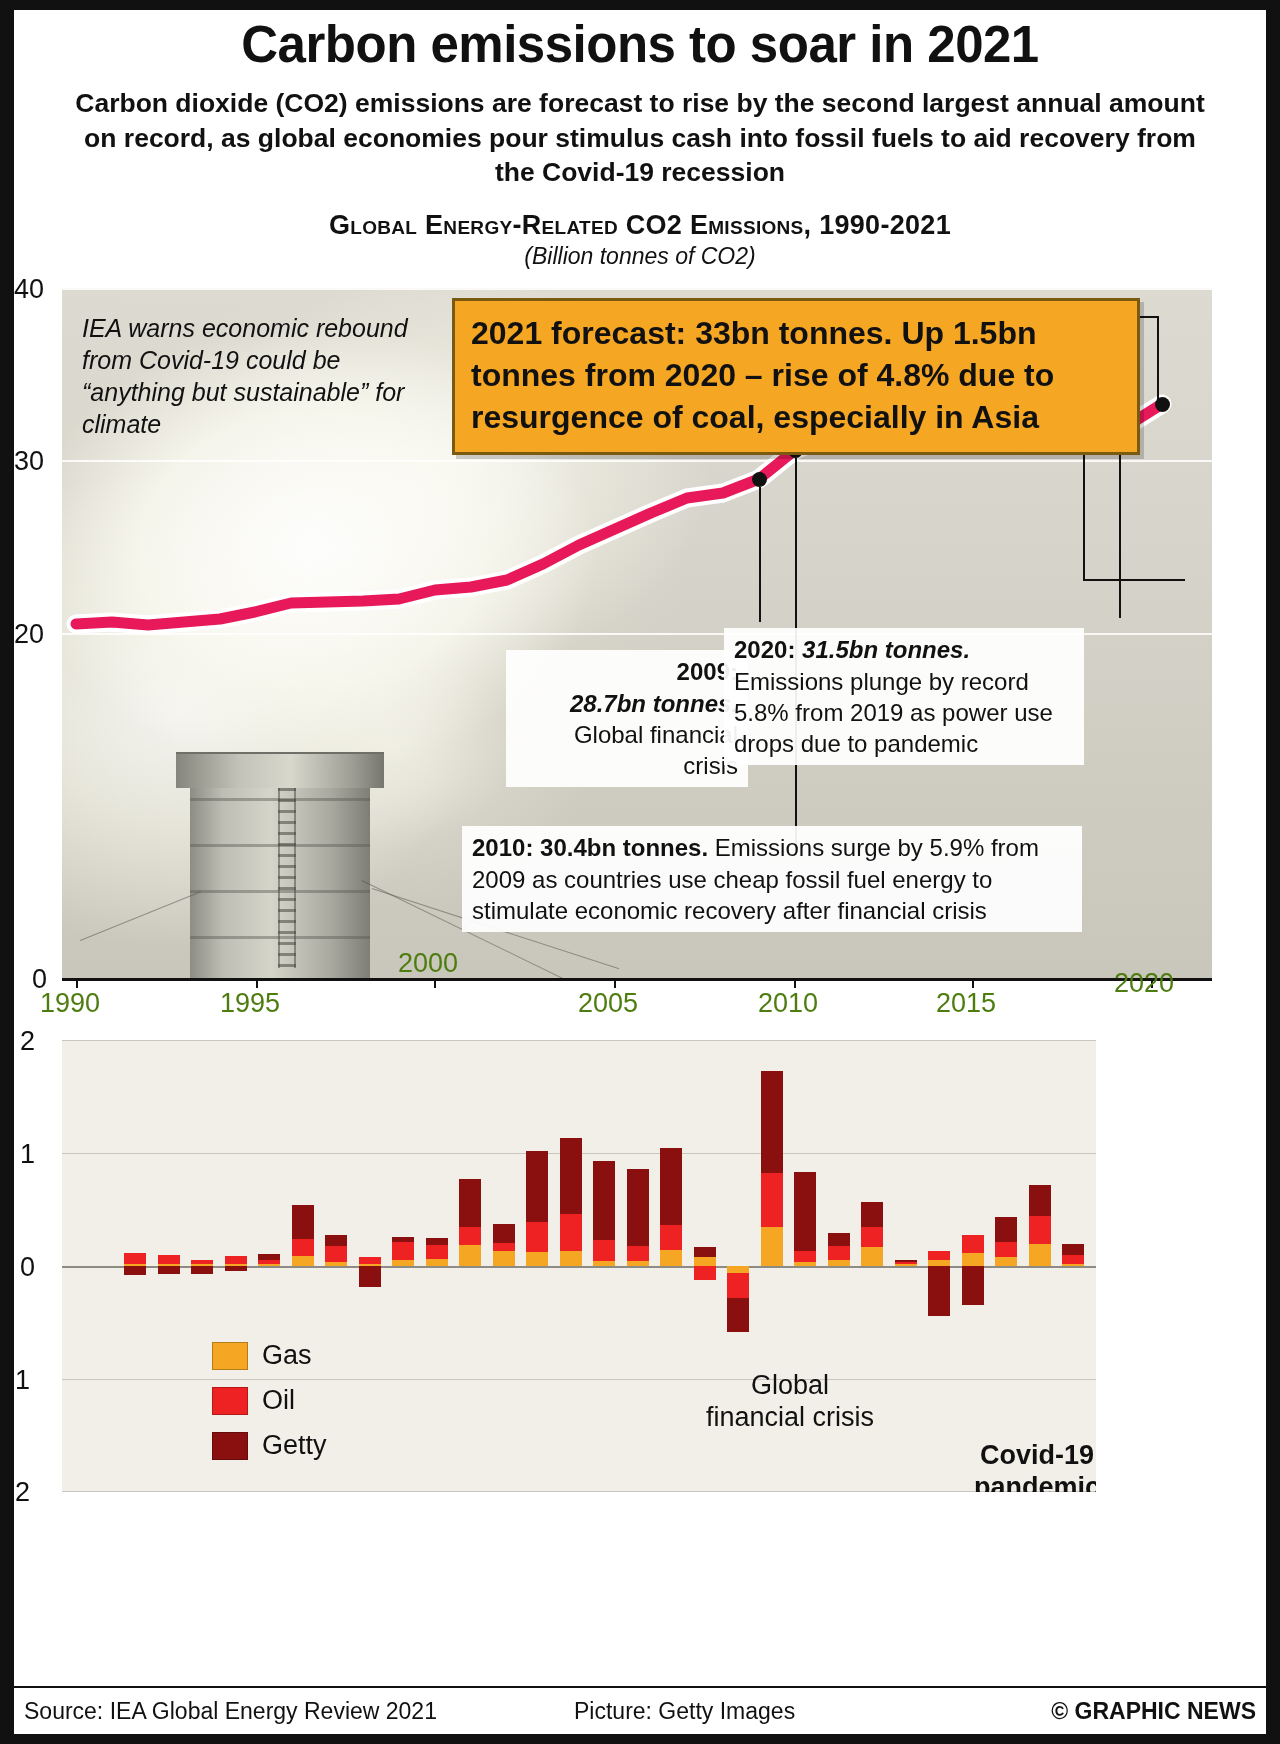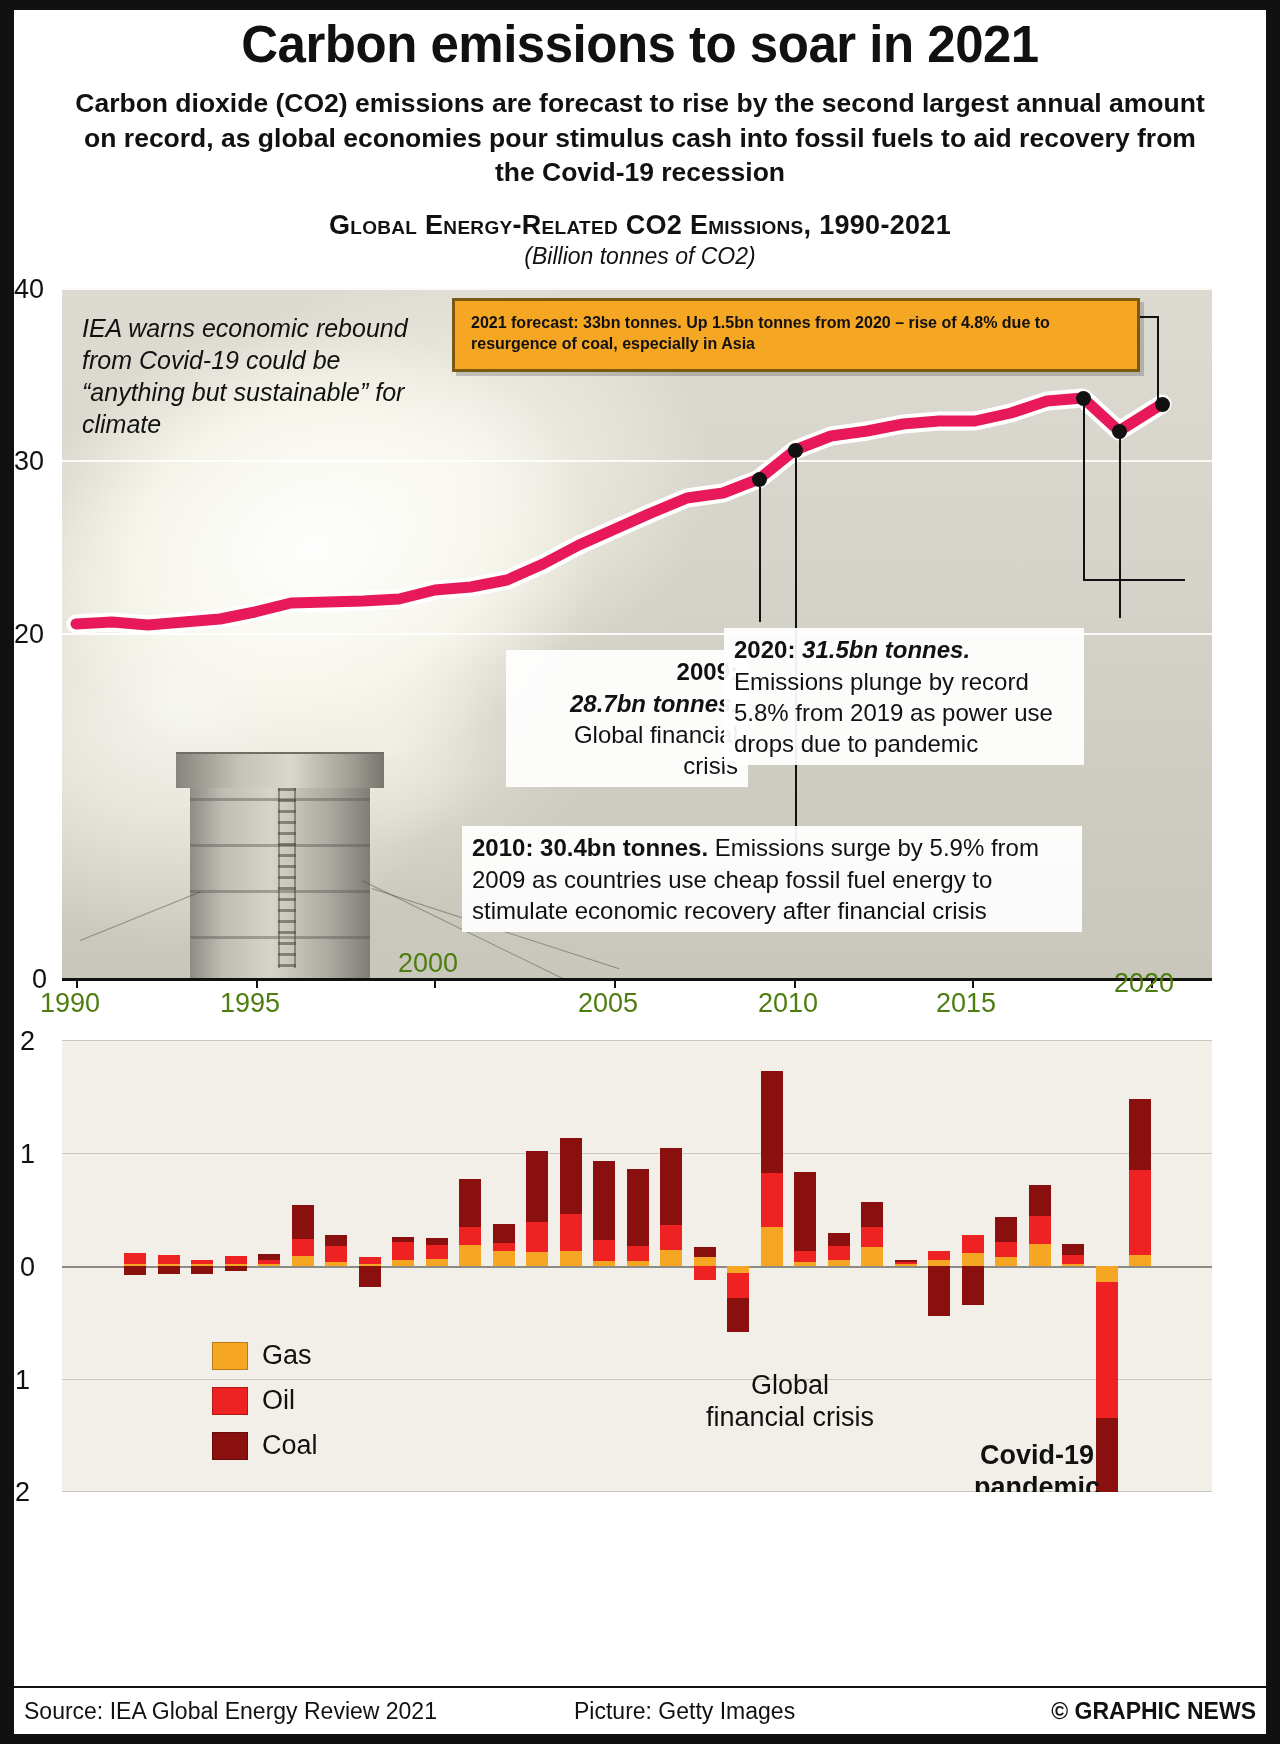--- a/index.html
+++ b/index.html
@@ -105,21 +105,21 @@
   .xaxis{
     position:absolute;left:48px;top:702px;width:1150px;height:3px;background:#111;
   }
   .xtick{position:absolute;width:2px;height:10px;background:#111;top:702px;}
 
   .callout-box{
     position:absolute;
     background:#f5a623;
     border:3px solid #7a5a10;
     padding:12px 16px 14px 16px;
-    font-size:16px;
+    font-size:32px;
     font-weight:bold;
     line-height:1.3;
     box-shadow:4px 4px 0 rgba(0,0,0,0.18);
   }
   .note-left{
     position:absolute;
     font-size:25px;
     font-style:italic;
     line-height:1.28;
     color:#111;
@@ -138,21 +138,21 @@
   
   .bottom-head{
     text-align:center;
     font-size:27px;
     font-weight:bold;
     font-variant:small-caps;
     margin-top:4px;
   }
   .bottom-chart{position:relative;width:1252px;height:520px;margin-top:2px;}
   .bplot{
-    position:absolute;left:48px;top:22px;width:1150px;height:452px;
+    position:absolute;left:48px;top:22px;width:1034px;height:452px;
     background:#f1efe7;
     overflow:hidden;
   }
   .bgrid{position:absolute;left:0;width:1150px;height:1px;background:#c9c7bd;}
   .zero{position:absolute;left:0;width:1150px;height:2px;background:#8d8b83;}
   .bar{position:absolute;}
   .seg{position:absolute;left:0;width:100%;}
   .legend{position:absolute;left:150px;top:300px;font-size:27px;}
   .legend .row{display:flex;align-items:center;margin-bottom:14px;}
   .legend .sw{width:34px;height:26px;margin-right:14px;border:1px solid rgba(0,0,0,0.25);}
@@ -446,21 +446,21 @@
         <div class="row">
           <span class="sw" style="background:#f5a623"></span>
           <span>Gas</span>
         </div>
         <div class="row">
           <span class="sw" style="background:#ee2222"></span>
           <span>Oil</span>
         </div>
         <div class="row">
           <span class="sw" style="background:#8a1010"></span>
-          <span>Coal</span>
+          <span>Getty</span>
         </div>
       </div>
 
       <div class="lbl-gfc">Global financial crisis</div>
       <div class="lbl-covid">Covid-19 pandemic</div>
     </div>
 
     <div class="ylab" style="left:6px;top:8px">2</div>
     <div class="ylab" style="left:6px;top:121px">1</div>
     <div class="ylab" style="left:6px;top:234px">0</div>

